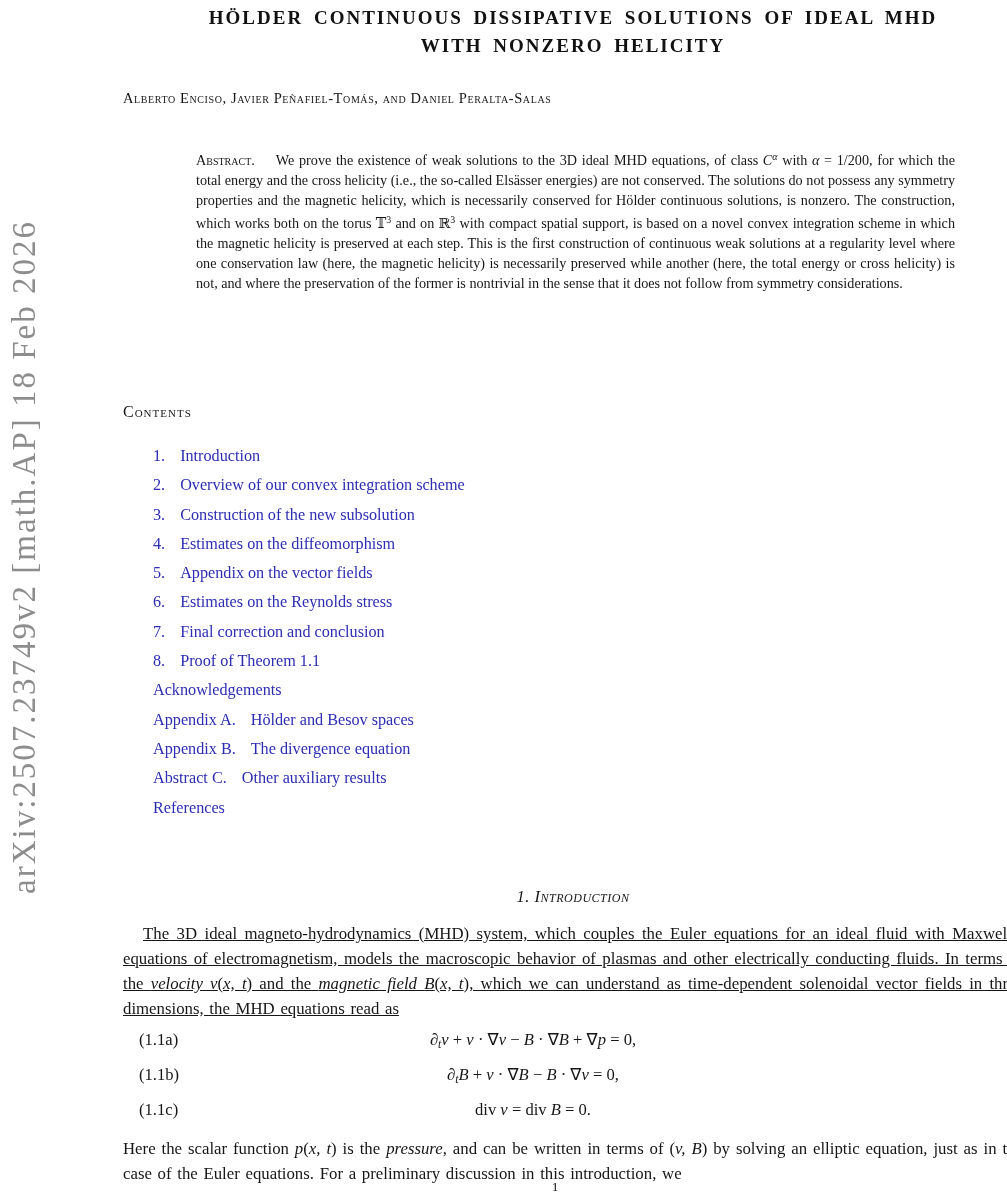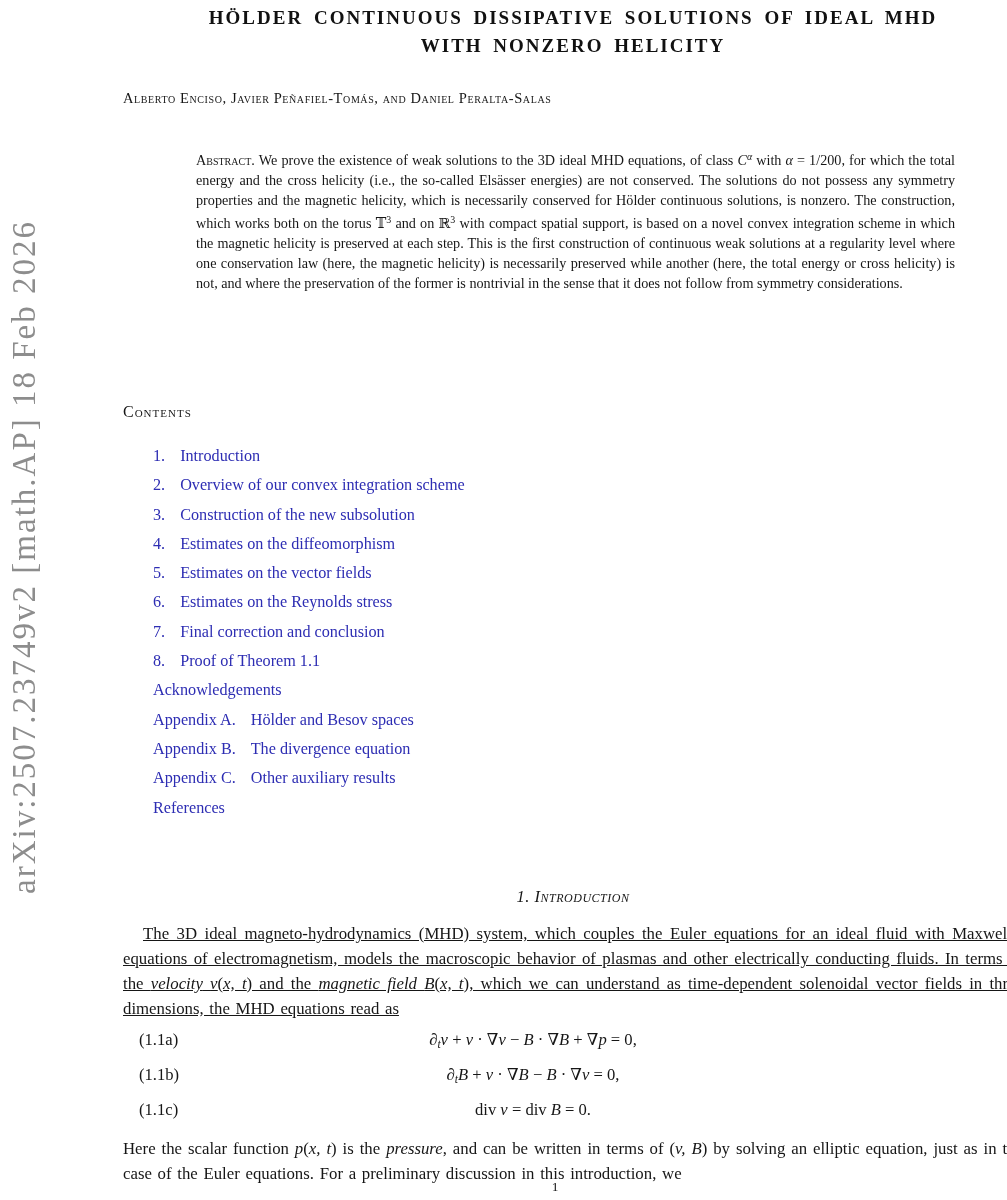--- a/index.html
+++ b/index.html
@@ -42,21 +42,21 @@
     font-size:14.5px;
     letter-spacing:0.6px;
   }
   .abstract {
     margin:40px 68px 0 73px;
     min-height:178px;
     text-align:justify;
     font-size:14.2px;
     line-height:19.8px;
   }
-  .abstract-label { font-variant:small-caps; margin-right:4px; }
+  .abstract-label { font-variant:small-caps; margin-right:21px; }
   .it { font-style:italic; }
   .sub { font-size:0.7em; vertical-align:-0.25em; }
   .sup { font-size:0.7em; vertical-align:0.5em; }
   .contents-heading {
     margin-top:78px;
     text-align:left;
     font-variant:small-caps;
     font-size:16px;
     letter-spacing:1px;
   }
@@ -95,21 +95,21 @@
   .para1 { min-height:100px;text-decoration:underline; }
   .equations { margin-top:6px; }
   .eq-row {
     position:relative;
     text-align:center;
     font-size:16.6px;
     line-height:25px;
     margin:5px 16px;
   }
   .eq-label { position:absolute; left:0; top:0; }
-  .eq-body { display:inline-block; padding-right:80px; }
+  .eq-body { display:inline-block; padding-right:80px;font-family:Liberation Serif, serif; }
   .page-num {
     position:absolute;
     left:105px; width:900px;
     bottom:5px;
     text-align:center;
     font-size:13.5px;
   }
 </style>
 </head>
 <body>
@@ -156,21 +156,21 @@
 
         <div class="toc-row">
           <span class="toc-num">4.</span>
           <span class="toc-label">Estimates on the diffeomorphism</span>
           <span class="toc-fill"></span>
           <span class="toc-page">19</span>
         </div>
 
         <div class="toc-row">
           <span class="toc-num">5.</span>
-          <span class="toc-label">Estimates on the vector fields</span>
+          <span class="toc-label">Appendix on the vector fields</span>
           <span class="toc-fill"></span>
           <span class="toc-page">31</span>
         </div>
 
         <div class="toc-row">
           <span class="toc-num">6.</span>
           <span class="toc-label">Estimates on the Reynolds stress</span>
           <span class="toc-fill"></span>
           <span class="toc-page">42</span>
         </div>
@@ -204,21 +204,21 @@
         </div>
 
         <div class="toc-row">
           <span class="toc-num">Appendix B.</span>
           <span class="toc-label">The divergence equation</span>
           <span class="toc-fill"></span>
           <span class="toc-page">60</span>
         </div>
 
         <div class="toc-row">
-          <span class="toc-num">Appendix C.</span>
+          <span class="toc-num">Abstract C.</span>
           <span class="toc-label">Other auxiliary results</span>
           <span class="toc-fill"></span>
           <span class="toc-page">62</span>
         </div>
 
         <div class="toc-row">
 
           <span class="toc-label">References</span>
           <span class="toc-fill"></span>
           <span class="toc-page">62</span>

